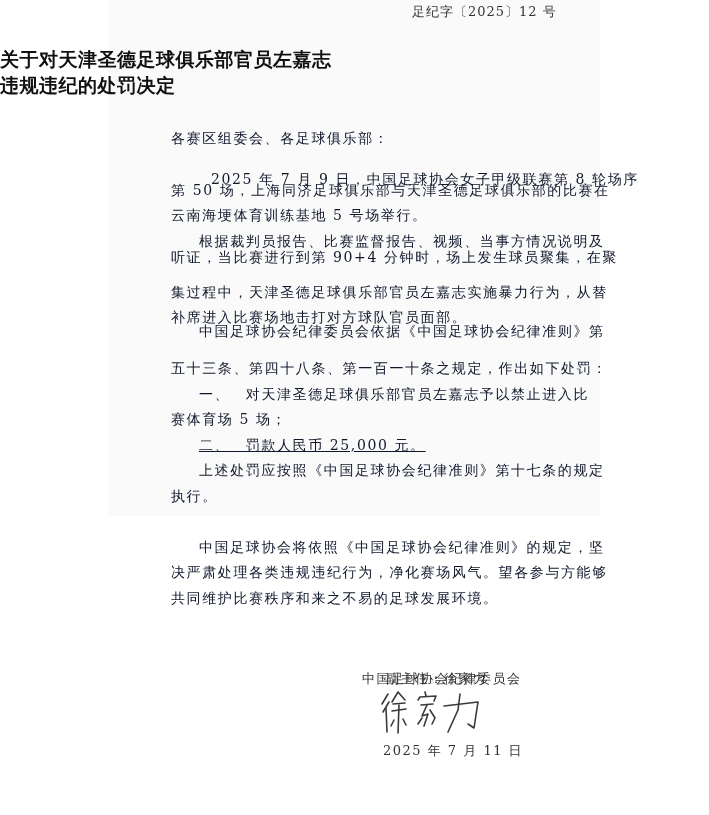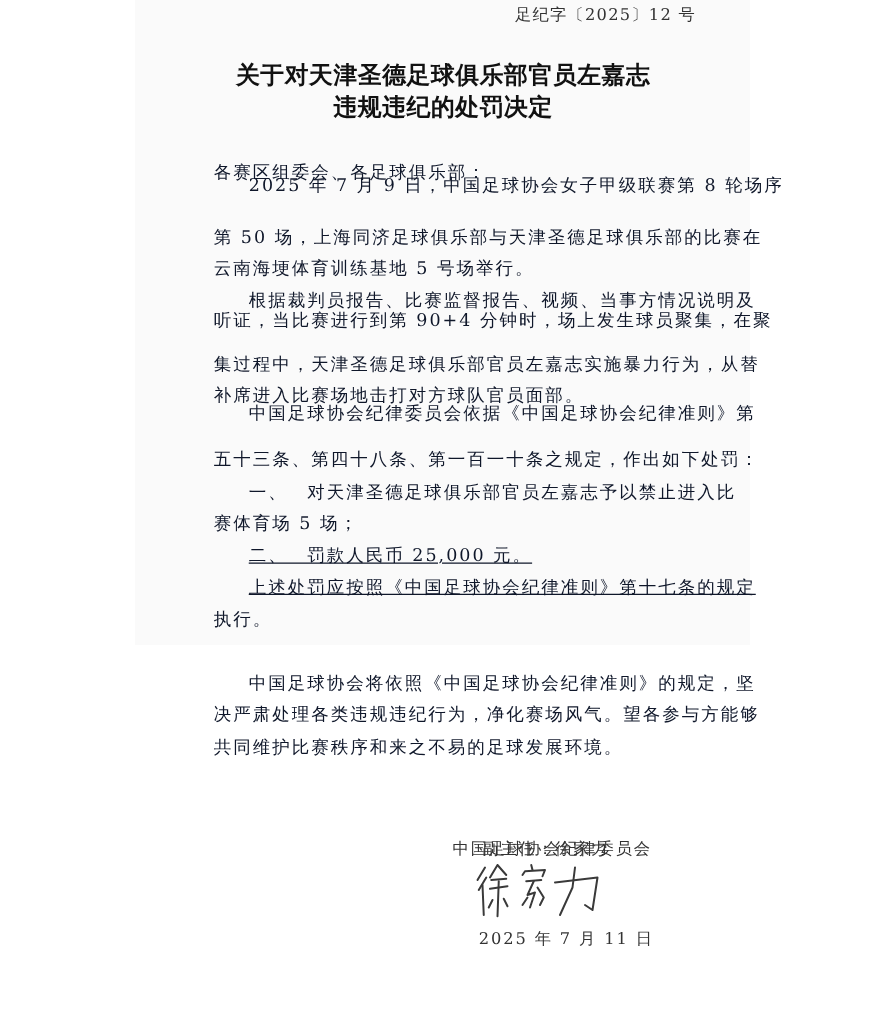--- a/index.html
+++ b/index.html
@@ -36,21 +36,21 @@
       top: 3px;
       font-size: 13px;
       letter-spacing: 1px;
       color: #333;
       white-space: nowrap;
     }
     .title {
       position: absolute;
       left: 0;
       width: 709px;
-      text-align: center;
+      text-align: left;
       font-weight: bold;
       font-size: 19px;
       color: #111;
       letter-spacing: 0.5px;
       white-space: nowrap;
     }
     .title.l1 { top: 47px; }
     .title.l2 { top: 73px; }
     .line {
       position: absolute;
@@ -84,38 +84,38 @@
 
 <div class="page">
 
   <div class="doc-number">足纪字〔2025〕12 号</div>
 
   <div class="title l1">关于对天津圣德足球俱乐部官员左嘉志</div>
   <div class="title l2">违规违纪的处罚决定</div>
 
   <div class="line" style="top:129px;">各赛区组委会、各足球俱乐部：</div>
 
-  <div class="line indent" style="top:140px;">2025 年 7 月 9 日，中国足球协会女子甲级联赛第 8 轮场序</div>
+  <div class="line indent" style="top:170px;margin-left:12px;">2025 年 7 月 9 日，中国足球协会女子甲级联赛第 8 轮场序</div>
   <div class="line" style="top:181px;">第 50 场，上海同济足球俱乐部与天津圣德足球俱乐部的比赛在</div>
   <div class="line" style="top:206px;">云南海埂体育训练基地 5 号场举行。</div>
 
   <div class="line indent" style="top:232px;">根据裁判员报告、比赛监督报告、视频、当事方情况说明及</div>
   <div class="line" style="top:248px;">听证，当比赛进行到第 90+4 分钟时，场上发生球员聚集，在聚</div>
   <div class="line" style="top:308px;">补席进入比赛场地击打对方球队官员面部。</div>
   <div class="line" style="top:283px;">集过程中，天津圣德足球俱乐部官员左嘉志实施暴力行为，从替</div>
 
   <div class="line indent" style="top:322px;">中国足球协会纪律委员会依据《中国足球协会纪律准则》第</div>
   <div class="line" style="top:359px;">五十三条、第四十八条、第一百一十条之规定，作出如下处罚：</div>
 
   <div class="line indent" style="top:385px;">一、　对天津圣德足球俱乐部官员左嘉志予以禁止进入比</div>
   <div class="line" style="top:410px;">赛体育场 5 场；</div>
 
   <div class="line indent" style="top:436px;text-decoration:underline;">二、　罚款人民币 25,000 元。</div>
 
-  <div class="line indent" style="top:461px;text-decoration:underline;">上述处罚应按照《中国足球协会纪律准则》第十七条的规定</div>
+  <div class="line indent" style="top:461px;">上述处罚应按照《中国足球协会纪律准则》第十七条的规定</div>
   <div class="line" style="top:487px;">执行。</div>
 
 
   <div class="line indent" style="top:538px;">中国足球协会将依照《中国足球协会纪律准则》的规定，坚</div>
   <div class="line" style="top:563px;">决严肃处理各类违规违纪行为，净化赛场风气。望各参与方能够</div>
   <div class="line" style="top:589px;">共同维护比赛秩序和来之不易的足球发展环境。</div>
 
   <div class="sig-block" style="left:362px; top:670px;">中国足球协会纪律委员会</div>
   <div class="sig-block" style="left:386px; top:670px;">副主任：徐家力</div>
 

